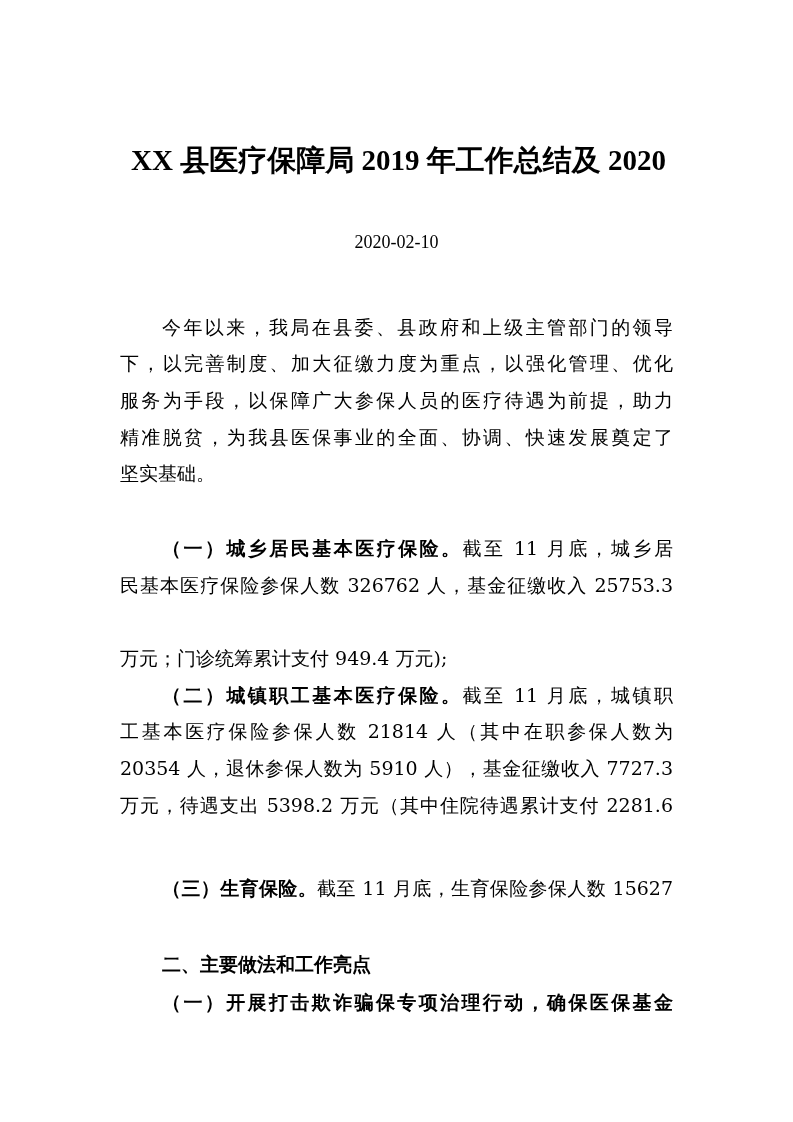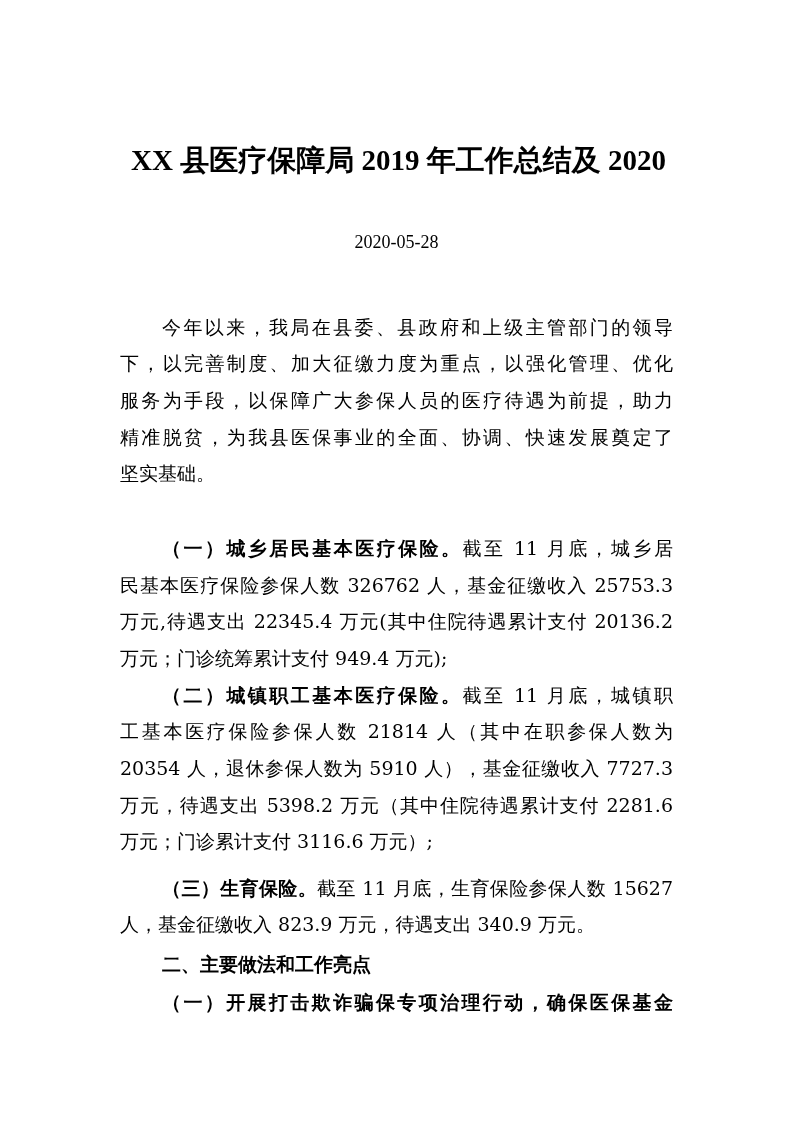--- a/index.html
+++ b/index.html
@@ -19,39 +19,36 @@
   .line.h { left: 162px; font-family: "DejaVu Sans", "Liberation Sans", sans-serif;
             font-weight: bold; text-align-last: left; font-size: 19px; }
   .b { font-weight: bold; font-family: Liberation Mono, monospace; }
 </style>
 </head>
 <body>
 
 <div class="page">
 
   <div class="title" style="top:140px;">XX 县医疗保障局  2019 年工作总结及 2020</div>
-  <div class="date">2020-05-28</div>
+  <div class="date">2020-02-10</div>
 
   <div class="line indent" style="top:312px;">今年以来，我局在县委、县政府和上级主管部门的领导</div>
   <div class="line" style="top:348px;">下，以完善制度、加大征缴力度为重点，以强化管理、优化</div>
   <div class="line" style="top:385px;">服务为手段，以保障广大参保人员的医疗待遇为前提，助力</div>
   <div class="line last" style="top:458px;">坚实基础。</div>
   <div class="line" style="top:422px;">精准脱贫，为我县医保事业的全面、协调、快速发展奠定了</div>
 
 
   <div class="line indent" style="top:533px;"><span class="b">（一）城乡居民基本医疗保险。</span><span>截至 11 月底，城乡居</span></div>
   <div class="line" style="top:570px;">民基本医疗保险参保人数 326762 人，基金征缴收入 25753.3</div>
-  <div class="line" style="top:606px;">万元,待遇支出 22345.4 万元(其中住院待遇累计支付 20136.2</div>
   <div class="line last" style="top:643px;">万元；门诊统筹累计支付  949.4 万元);</div>
 
   <div class="line indent" style="top:680px;"><span class="b">（二）城镇职工基本医疗保险。</span><span>截至 11 月底，城镇职</span></div>
   <div class="line" style="top:716px;">工基本医疗保险参保人数 21814 人（其中在职参保人数为</div>
   <div class="line" style="top:753px;">20354 人，退休参保人数为 5910 人），基金征缴收入 7727.3</div>
   <div class="line" style="top:790px;">万元，待遇支出 5398.2 万元（其中住院待遇累计支付 2281.6</div>
-  <div class="line last" style="top:826px;">万元；门诊累计支付 3116.6 万元）;</div>
 
   <div class="line indent" style="top:873px;"><span class="b">（三）生育保险。</span><span>截至 11 月底，生育保险参保人数 15627</span></div>
-  <div class="line last" style="top:909px;">人，基金征缴收入 823.9 万元，待遇支出 340.9 万元。</div>
 
   <div class="line h" style="top:949px;">二、主要做法和工作亮点</div>
   <div class="line indent b" style="top:987px; font-family:'DejaVu Serif', serif;">（一）开展打击欺诈骗保专项治理行动，确保医保基金</div>
 
 </div>
 
 </body></html>

